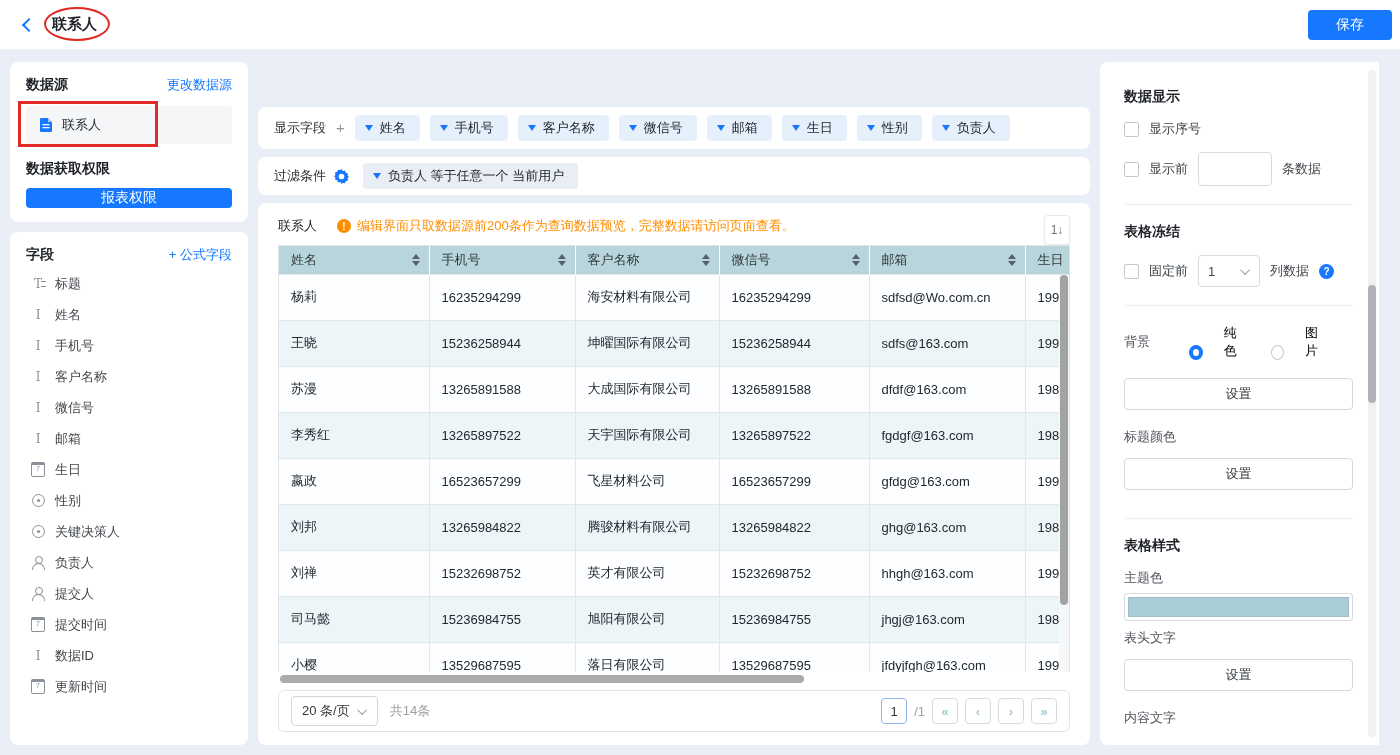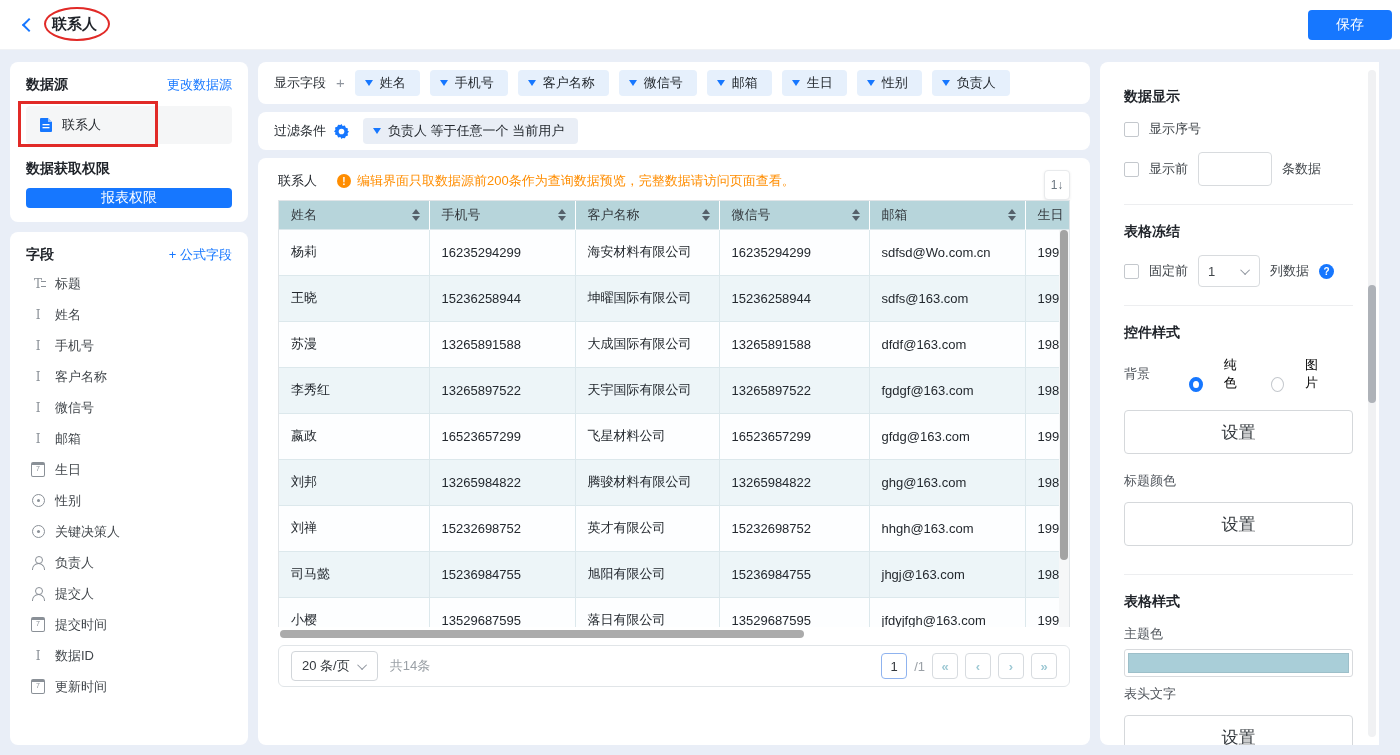--- a/index.html
+++ b/index.html
@@ -31,21 +31,21 @@
   .fic{width:16px;height:16px;flex:none;position:relative;color:#8a9097;display:inline-flex;align-items:center;justify-content:center;}
   .fic.title::before{content:"T";font-family:"DejaVu Serif",serif;font-size:12px;}
   .fic.title::after{content:"";position:absolute;right:0;top:5px;width:5px;height:4px;border-top:1.5px solid #8a9097;border-bottom:1.5px solid #8a9097;}
   .fic.text::before{content:"I";font-family:"DejaVu Serif",serif;font-size:12px;}
   .fic.date::before{content:"7";display:block;width:12px;height:11px;border:1.3px solid #8a9097;border-top-width:3px;border-radius:2px;font-size:7px;line-height:8px;text-align:center;color:#8a9097;}
   .fic.option::before{content:"";display:block;width:11px;height:11px;border:1.3px solid #8a9097;border-radius:50%;}
   .fic.option::after{content:"";position:absolute;width:3px;height:3px;background:#8a9097;border-radius:50%;}
   .fic.member::before{content:"";position:absolute;top:1px;left:5px;width:6px;height:6px;border:1.3px solid #8a9097;border-radius:50%;}
   .fic.member::after{content:"";position:absolute;bottom:1px;left:2px;width:11px;height:6px;border:1.3px solid #8a9097;border-bottom:none;border-radius:7px 7px 0 0;}
   
-  .mid{width:832px;flex:none;display:flex;flex-direction:column;gap:8px;}
+  .mid{width:832px;flex:none;display:flex;flex-direction:column;gap:8px;margin-top:45px;}
   .df-card{padding:8px 16px;display:flex;gap:10px;align-items:flex-start;}
   .row-label{color:#2a2f35;line-height:26px;white-space:nowrap;}
   .plus{color:#8f959e;font-size:15px;line-height:26px;cursor:pointer;}
   .chips{display:flex;flex-wrap:wrap;gap:6px 10px;}
   .chip{height:26px;background:#e6f0fc;border-radius:4px;display:inline-flex;align-items:center;gap:7px;padding:0 14px 0 10px;color:#23282e;cursor:pointer;}
   .tri-down{width:0;height:0;border-left:4.5px solid transparent;border-right:4.5px solid transparent;border-top:6px solid var(--accent);}
   .filter-card{padding:6px 16px;display:flex;align-items:center;gap:8px;}
   .gear{width:15px;height:15px;flex:none;cursor:pointer;}
   .filter-chip{height:26px;background:#e9eef6;border-radius:4px;display:inline-flex;align-items:center;gap:7px;padding:0 14px 0 10px;color:#23282e;margin-left:6px;cursor:pointer;}
   .table-card{flex:1;padding:14px 20px;overflow:hidden;}
@@ -84,21 +84,21 @@
   .cbox{width:15px;height:15px;border:1px solid #c4c8cd;border-radius:2px;background:#fff;flex:none;cursor:pointer;}
   .mini-input{width:74px;height:34px;border:1px solid #d8dbde;border-radius:4px;padding:0 8px;font-size:13px;}
   .mini-sel{width:62px;height:32px;border:1px solid #d8dbde;border-radius:4px;display:inline-flex;align-items:center;justify-content:space-between;padding:0 9px;color:#41464b;cursor:pointer;}
   .help{width:15px;height:15px;border-radius:50%;background:var(--accent);color:#fff;font-size:10px;font-weight:bold;display:inline-flex;align-items:center;justify-content:center;cursor:pointer;}
   hr.div{border:none;border-top:1px solid #edeef0;margin:18px 0;}
   .radio-row{display:flex;align-items:center;margin:12px 0;color:#51565d;}
   .radio-row .lab{width:72px;}
   .radio{display:flex;align-items:flex-end;gap:21px;margin-right:26px;color:#000000;cursor:pointer;}
   .rdo{width:15px;height:15px;border-radius:50%;border:1.5px solid #c4c8cd;background:#fff;}
   .rdo.on{border:4.5px solid var(--accent);}
-  .set-btn{width:100%;height:44px;border:1px solid #d5d8db;border-radius:4px;background:#fff;color:#33383d;font-size:17px;cursor:pointer;margin:6px 0 10px 0;}
+  .set-btn{width:100%;height:32px;border:1px solid #d5d8db;border-radius:4px;background:#fff;color:#33383d;font-size:13px;cursor:pointer;margin:6px 0 10px 0;}
   .sub-label{color:#51565d;margin:8px 0 6px 0;}
   .swatch{width:100%;height:28px;border:1px solid #d8dadd;border-radius:3px;padding:3px;cursor:pointer;margin-bottom:8px;}
   .swatch-fill{width:100%;height:100%;background:var(--theme-swatch);border:1px solid #9dbfc9;}
   .panel-scroll{position:absolute;right:3px;top:8px;bottom:8px;width:8px;background:#f0f1f3;border-radius:4px;}
   .panel-thumb{position:absolute;top:215px;left:0;width:8px;height:118px;background:#aeb2b8;border-radius:4px;cursor:grab;}
   .doc-ico{flex:none;}
 </style>
 </head>
 <body>
 
@@ -475,21 +475,20 @@
       <span class="cbox"></span>
       <span>固定前</span>
       <span class="mini-sel">
         <span>1</span>
         <span class="chev"></span>
       </span>
       <span>列数据</span>
       <span class="help">?</span>
     </div>
     <hr class="div">
-    <div class="r-sec-title">控件样式</div>
     <div class="radio-row">
       <span class="lab">背景</span>
       <span class="radio">
         <span class="rdo on"></span>
         <span>纯色</span>
       </span>
       <span class="radio">
         <span class="rdo"></span>
         <span>图片</span>
       </span>

